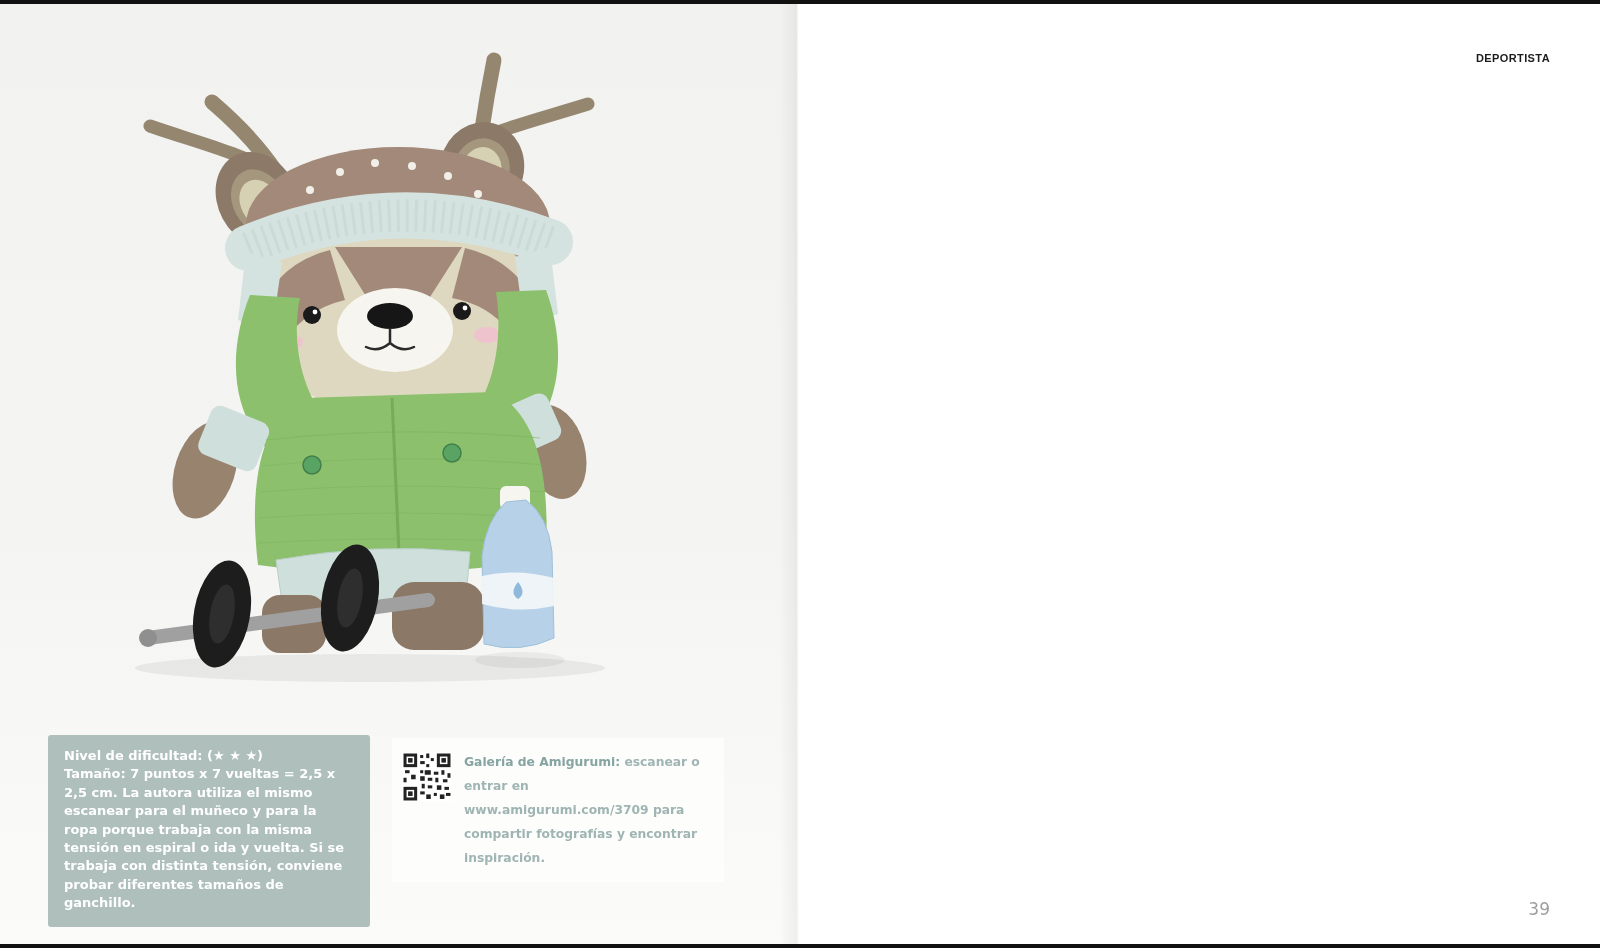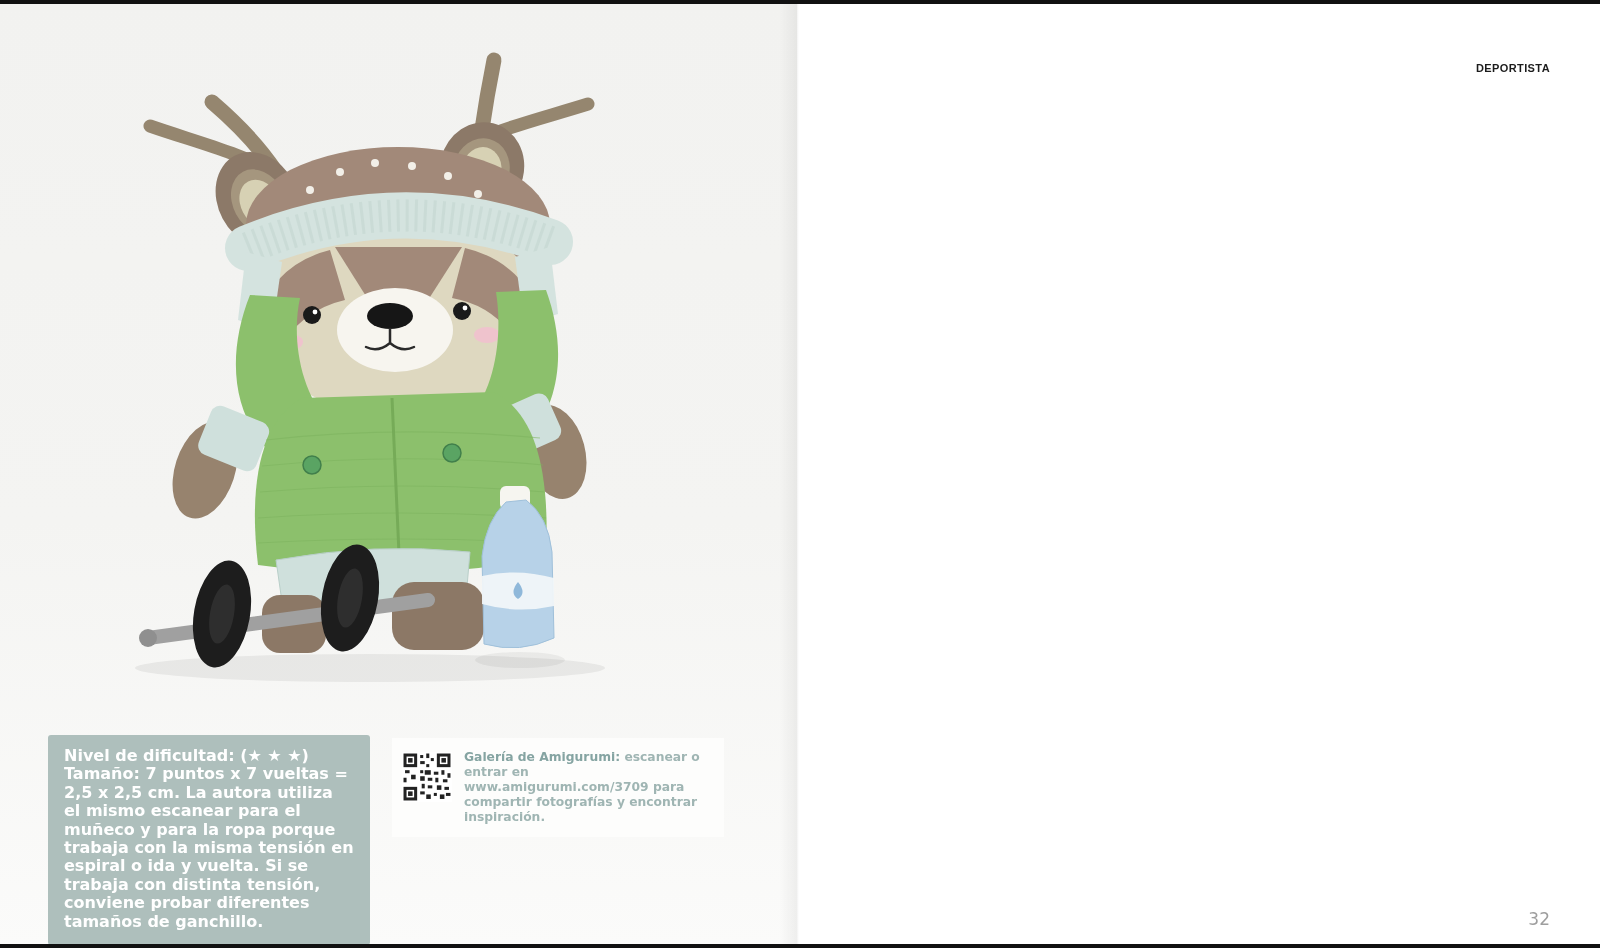--- a/index.html
+++ b/index.html
@@ -9,31 +9,31 @@
   #edge-top{top:0;} #edge-bottom{bottom:0;}
 
   
   #left-page{position:absolute;left:0;top:0;width:797px;height:948px;
              background:linear-gradient(180deg,#f2f2f0 0%,#f4f4f2 55%,#fbfbfa 100%);}
   #fold{position:absolute;left:779px;top:0;width:20px;height:948px;
         background:linear-gradient(to right,rgba(0,0,0,0) 0%,rgba(0,0,0,0.05) 90%,rgba(255,255,255,0) 100%);z-index:5;}
 
   #difficulty-box{position:absolute;left:48px;top:735px;width:322px;background:#aebfbc;border-radius:3px;
                   padding:12px 16px 14px 16px;box-sizing:border-box;color:#ffffff;
-                  font-family:"DejaVu Sans",sans-serif;font-weight:bold;font-size:16px;line-height:18.4px;z-index:6;}
+                  font-family:"DejaVu Sans",sans-serif;font-weight:bold;font-size:13px;line-height:18.4px;z-index:6;}
   #difficulty-box .b{font-weight:bold;}
   #gallery-box{position:absolute;left:392px;top:738px;width:332px;min-height:94px;background:#fdfdfc;
                padding:12px 10px 12px 10px;box-sizing:border-box;z-index:6;}
   #qr{position:absolute;left:10px;top:14px;width:50px;height:50px;}
-  #gallery-text{margin-left:62px;font-family:"DejaVu Sans",sans-serif;font-size:12.3px;line-height:15px;
+  #gallery-text{margin-left:62px;font-family:"DejaVu Sans",sans-serif;font-size:12.3px;line-height:24px;
                 color:#9fb5b3;font-weight:bold;}
   #gallery-text .glabel{color:#85a4a2;}
 
   
-  #right-page{position:absolute;left:797px;top:10px;width:803px;height:700px;background:#ffffff;}
+  #right-page{position:absolute;left:797px;top:0;width:803px;height:700px;background:#ffffff;}
   #running-header{position:absolute;right:50px;top:52px;font-size:11px;font-weight:bold;letter-spacing:0.4px;color:#1c1c1c;}
   #page-number{position:absolute;right:50px;top:899px;font-size:17px;color:#9e9e9e;font-family:"DejaVu Sans",sans-serif;}
 </style>
 </head>
 <body>
 
 <div id="spread">
   <div class="edge" id="edge-top"></div>
   <div class="edge" id="edge-bottom"></div>
 
@@ -194,16 +194,16 @@
       </svg>
       <div id="gallery-text">
         <span class="glabel">Galería de Amigurumi:</span><span> escanear o entrar en www.amigurumi.com/3709 para compartir fotografías y encontrar inspiración.</span>
       </div>
     </div>
   </div>
   <div id="fold"></div>
 
   <div id="right-page">
     <div id="running-header">DEPORTISTA</div>
-    <div id="page-number">32</div>
+    <div id="page-number">39</div>
 
   </div>
 </div>
 
 </body></html>

